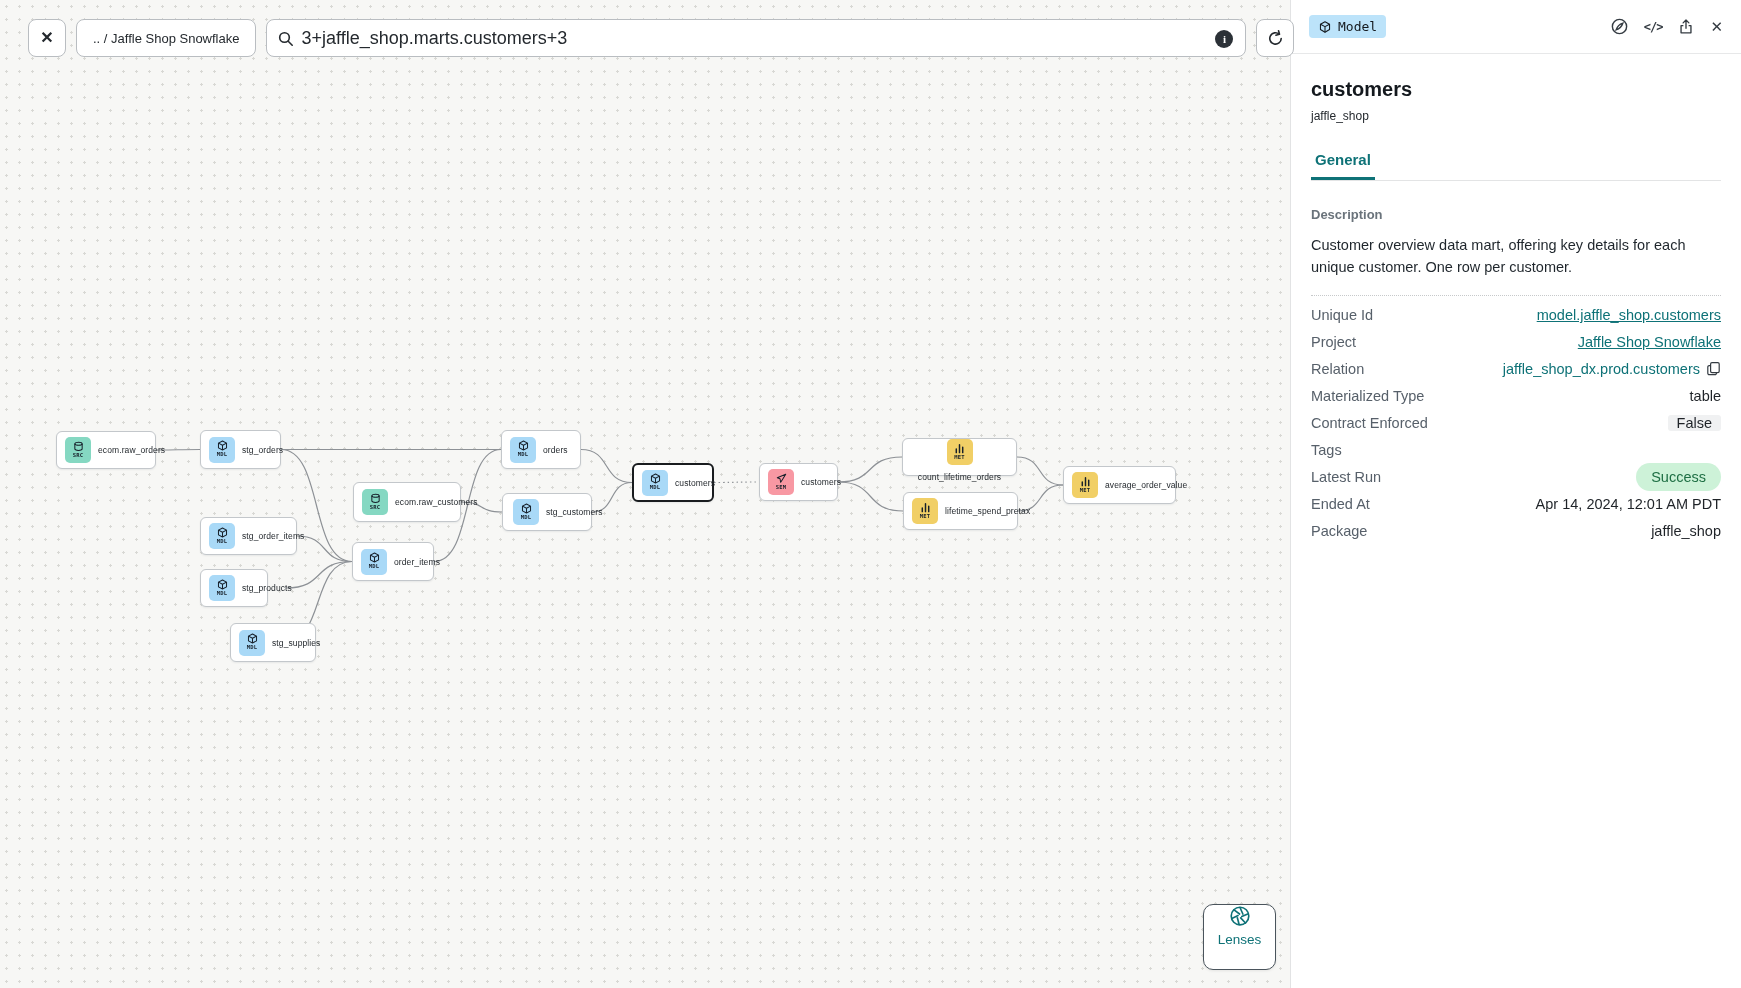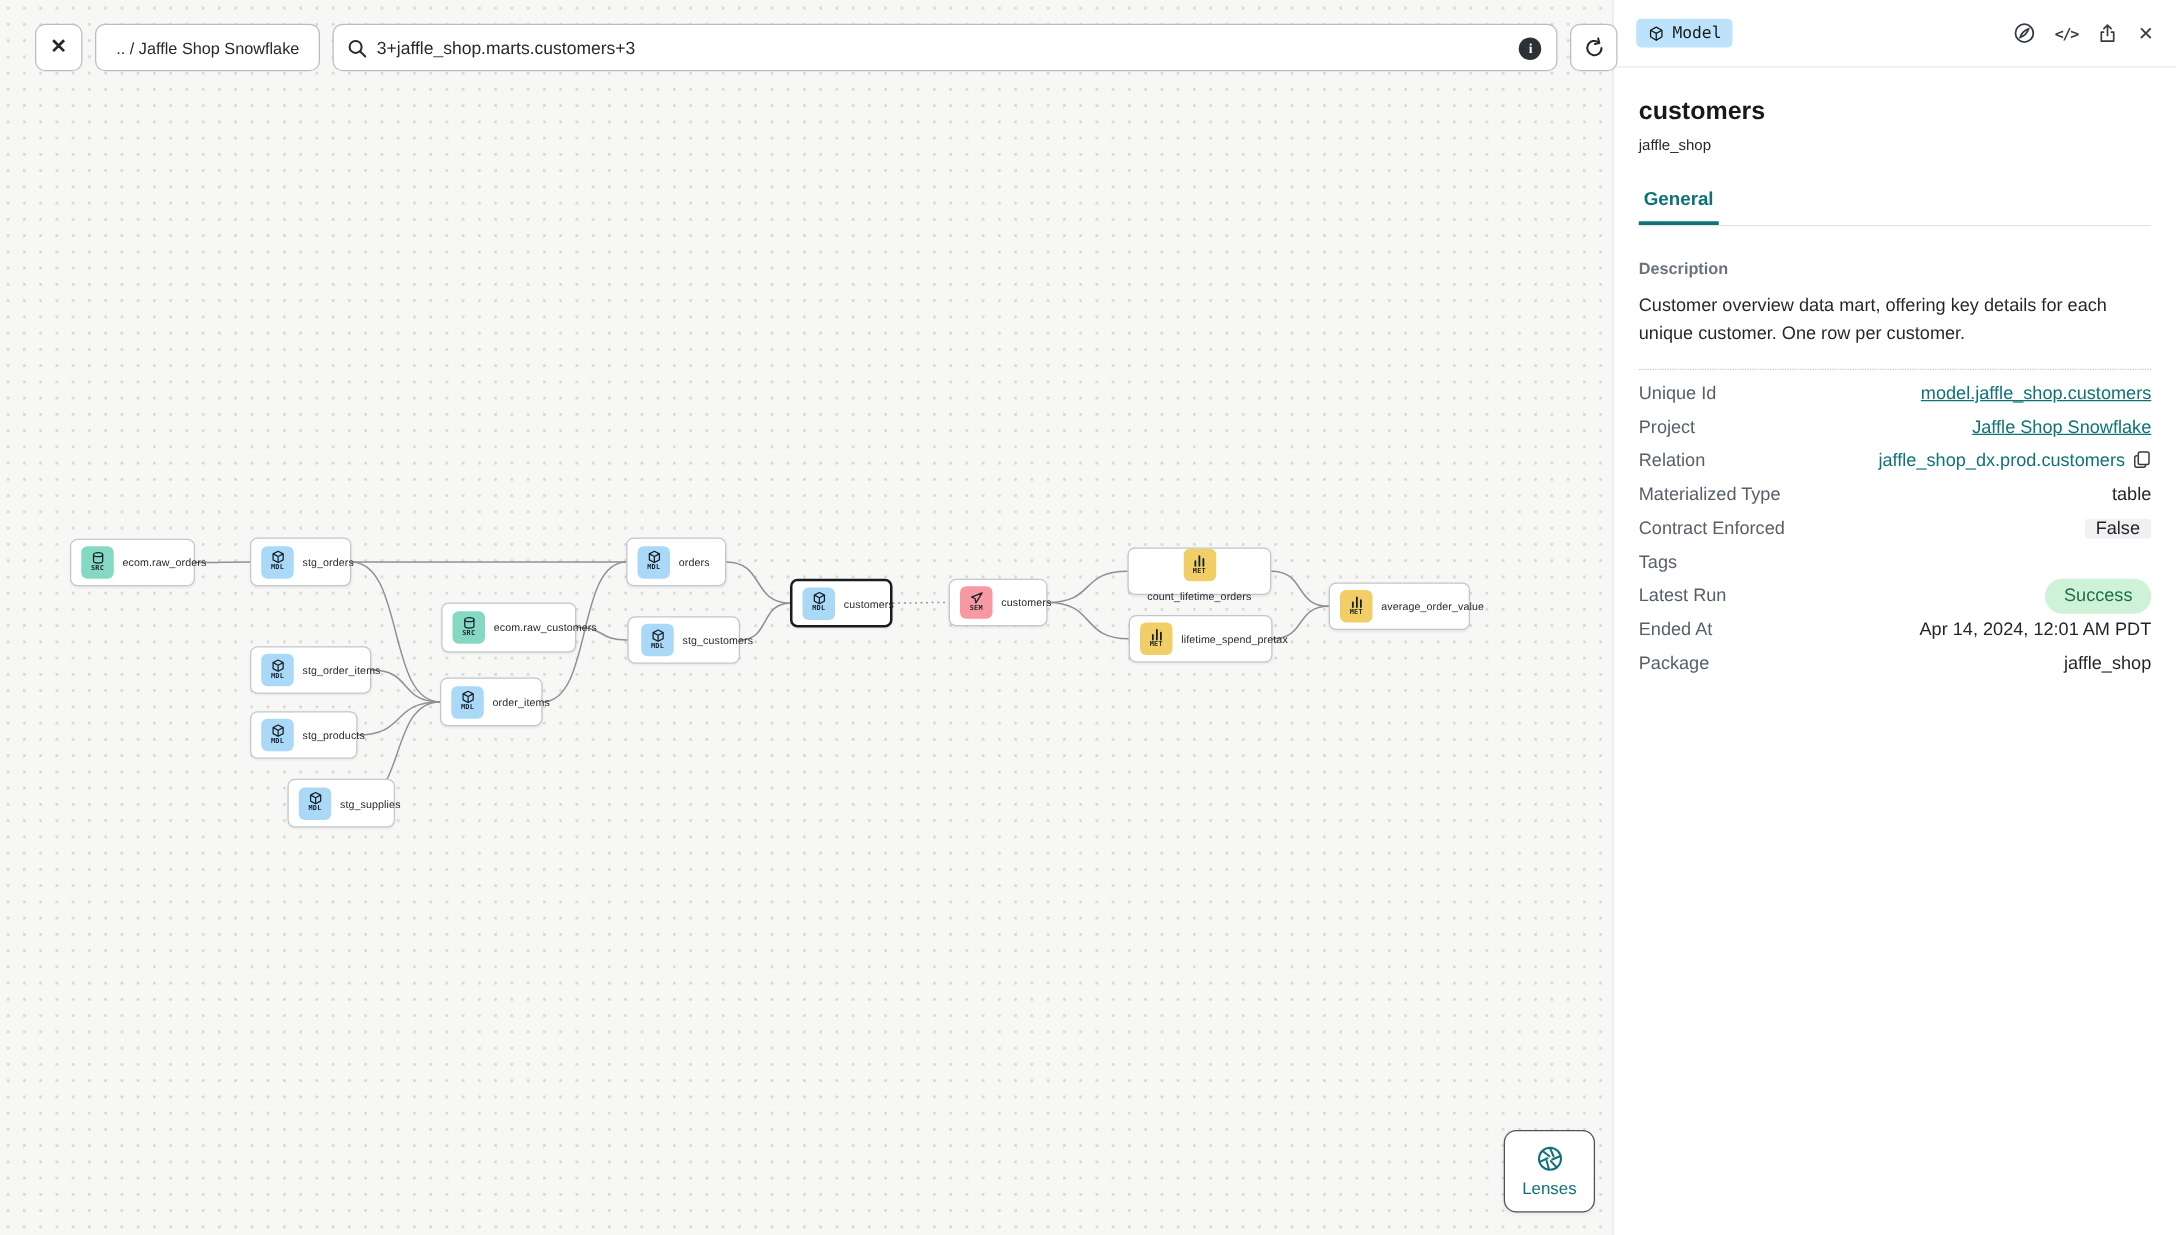--- a/index.html
+++ b/index.html
@@ -10,42 +10,42 @@
   .canvas{position:relative;width:1290px;height:988px;flex:0 0 auto;
     background-color:#f7f7f5;
     background-image:radial-gradient(#d8d8d4 1px, transparent 1.3px);
     background-size:13px 13px;}
   
   .toolbar{position:absolute;left:28px;top:19px;display:flex;gap:10px;align-items:center;z-index:5}
   .tbtn{height:38px;background:#fff;border:1px solid #b9bdc1;border-radius:8px;display:flex;align-items:center;justify-content:center;cursor:pointer;color:#24292e}
   .tbtn.sq{width:38px}
   .crumb{height:38px;background:#fff;border:1px solid #b9bdc1;border-radius:8px;display:flex;align-items:center;padding:0 16px;font-size:13px;color:#24292e;white-space:nowrap}
   .search{position:relative;width:980px;height:38px;background:#fff;border:1px solid #b9bdc1;border-radius:8px;display:flex;align-items:center;padding:0 38px 0 34px}
-  .search input{border:0;outline:0;width:100%;font-size:14px;color:#24292e;font-family:"Liberation Sans",sans-serif;background:transparent}
+  .search input{border:0;outline:0;width:100%;font-size:18px;color:#24292e;font-family:"Liberation Sans",sans-serif;background:transparent}
   .search .mag{position:absolute;left:10px;top:10px}
   .search .info{position:absolute;right:12px;top:10px;width:18px;height:18px;border-radius:50%;background:#2b3137;color:#fff;font:700 11px "Liberation Serif",serif;display:flex;align-items:center;justify-content:center}
   .xglyph{font-size:16px;font-weight:700;line-height:1}
 
   
   #edge-svg{position:absolute;left:0;top:0;width:1290px;height:988px;pointer-events:none}
   .edge{fill:none;stroke:var(--edge,#8d9196);stroke-width:1.2px}
   .edge.dotted{stroke-dasharray:1.5 3}
   .gnode{position:absolute;background:#fff;border:1px solid #c3c7cb;border-radius:6px;display:flex;align-items:center;gap:7px;padding:0 8px;box-shadow:0 1px 2px rgba(20,30,40,.07);cursor:pointer}
   .gnode.selected{border:2px solid #191c1f}
   .gicon{width:26px;height:26px;border-radius:5px;display:flex;flex-direction:column;align-items:center;justify-content:center;flex:0 0 auto}
   .gicon svg{display:block}
   .gicon em{font:700 5.5px "DejaVu Sans Mono",monospace;font-style:normal;color:#17202a;line-height:1.3;letter-spacing:.2px}
   .kind-source .gicon{background:var(--node-src,#85d8c2)}
   .kind-model .gicon{background:var(--node-mdl,#a9d9f7)}
   .kind-semantic .gicon{background:var(--node-sem,#f898a3)}
   .kind-metric .gicon{background:var(--node-met,#f1cf66)}
   .glabel{font-size:8.5px;color:#24292e;white-space:nowrap;letter-spacing:.1px}
 
   
-  .lenses{position:absolute;left:1203px;top:904px;width:73px;height:66px;background:#fff;border:1px solid #4a545c;border-radius:10px;display:flex;flex-direction:column;align-items:center;justify-content:center;gap:5px;cursor:pointer;box-shadow:0 1px 3px rgba(0,0,0,.08)}
+  .lenses{position:absolute;left:1203px;top:904px;width:73px;height:66px;background:#fff;border:1px solid #4a545c;border-radius:10px;display:flex;flex-direction:column;align-items:center;justify-content:flex-start;gap:5px;cursor:pointer;box-shadow:0 1px 3px rgba(0,0,0,.08)}
   .lenses .llabel{font-size:13.5px;color:var(--accent,#0e7277)}
 
   
   .panel{position:relative;width:451px;height:988px;background:#fff;border-left:1px solid #e2e3e4;display:flex;flex-direction:column}
   .phead{height:54px;flex:0 0 auto;display:flex;align-items:center;justify-content:space-between;padding:0 18px;border-bottom:1px solid #e7e8e9}
   .pbadge{display:inline-flex;align-items:center;gap:6px;background:var(--badge-model-bg,#bce3fa);border-radius:4px;padding:4px 9px;font:400 13px "DejaVu Sans Mono",monospace;color:#14191e}
   .picons{display:flex;align-items:center;gap:15px;color:#343b42}
   .picon{cursor:pointer;display:flex;align-items:center;justify-content:center}
   .picon.code{font:700 12px "DejaVu Sans Mono",monospace;letter-spacing:-1px}
   .picon.closex{font-size:15px;font-weight:400}
@@ -146,21 +146,21 @@
         <div class="gnode kind-model" style="left: 200px; top: 517px; width: 97px; height: 38px;">
           <span class="gicon">
             <svg width="11" height="11" viewBox="0 0 12 12" fill="none" stroke="#17202a" stroke-width="1.1" stroke-linejoin="round">
               <path d="M6 1.1 L10.4 3.4 V8.6 L6 10.9 L1.6 8.6 V3.4 Z"></path>
               <path d="M1.6 3.4 L6 5.7 L10.4 3.4 M6 5.7 V10.9"></path>
             </svg>
             <em>MDL</em>
           </span>
           <span class="glabel">stg_order_items</span>
         </div>
-        <div class="gnode kind-model" style="left: 200px; top: 569px; width: 86px; height: 38px;">
+        <div class="gnode kind-model" style="left: 200px; top: 569px; width: 68px; height: 38px;">
           <span class="gicon">
             <svg width="11" height="11" viewBox="0 0 12 12" fill="none" stroke="#17202a" stroke-width="1.1" stroke-linejoin="round">
               <path d="M6 1.1 L10.4 3.4 V8.6 L6 10.9 L1.6 8.6 V3.4 Z"></path>
               <path d="M1.6 3.4 L6 5.7 L10.4 3.4 M6 5.7 V10.9"></path>
             </svg>
             <em>MDL</em>
           </span>
           <span class="glabel">stg_products</span>
         </div>
         <div class="gnode kind-model" style="left: 198px; top: 623px; width: 86px; height: 39px; margin-left: 32px;">

